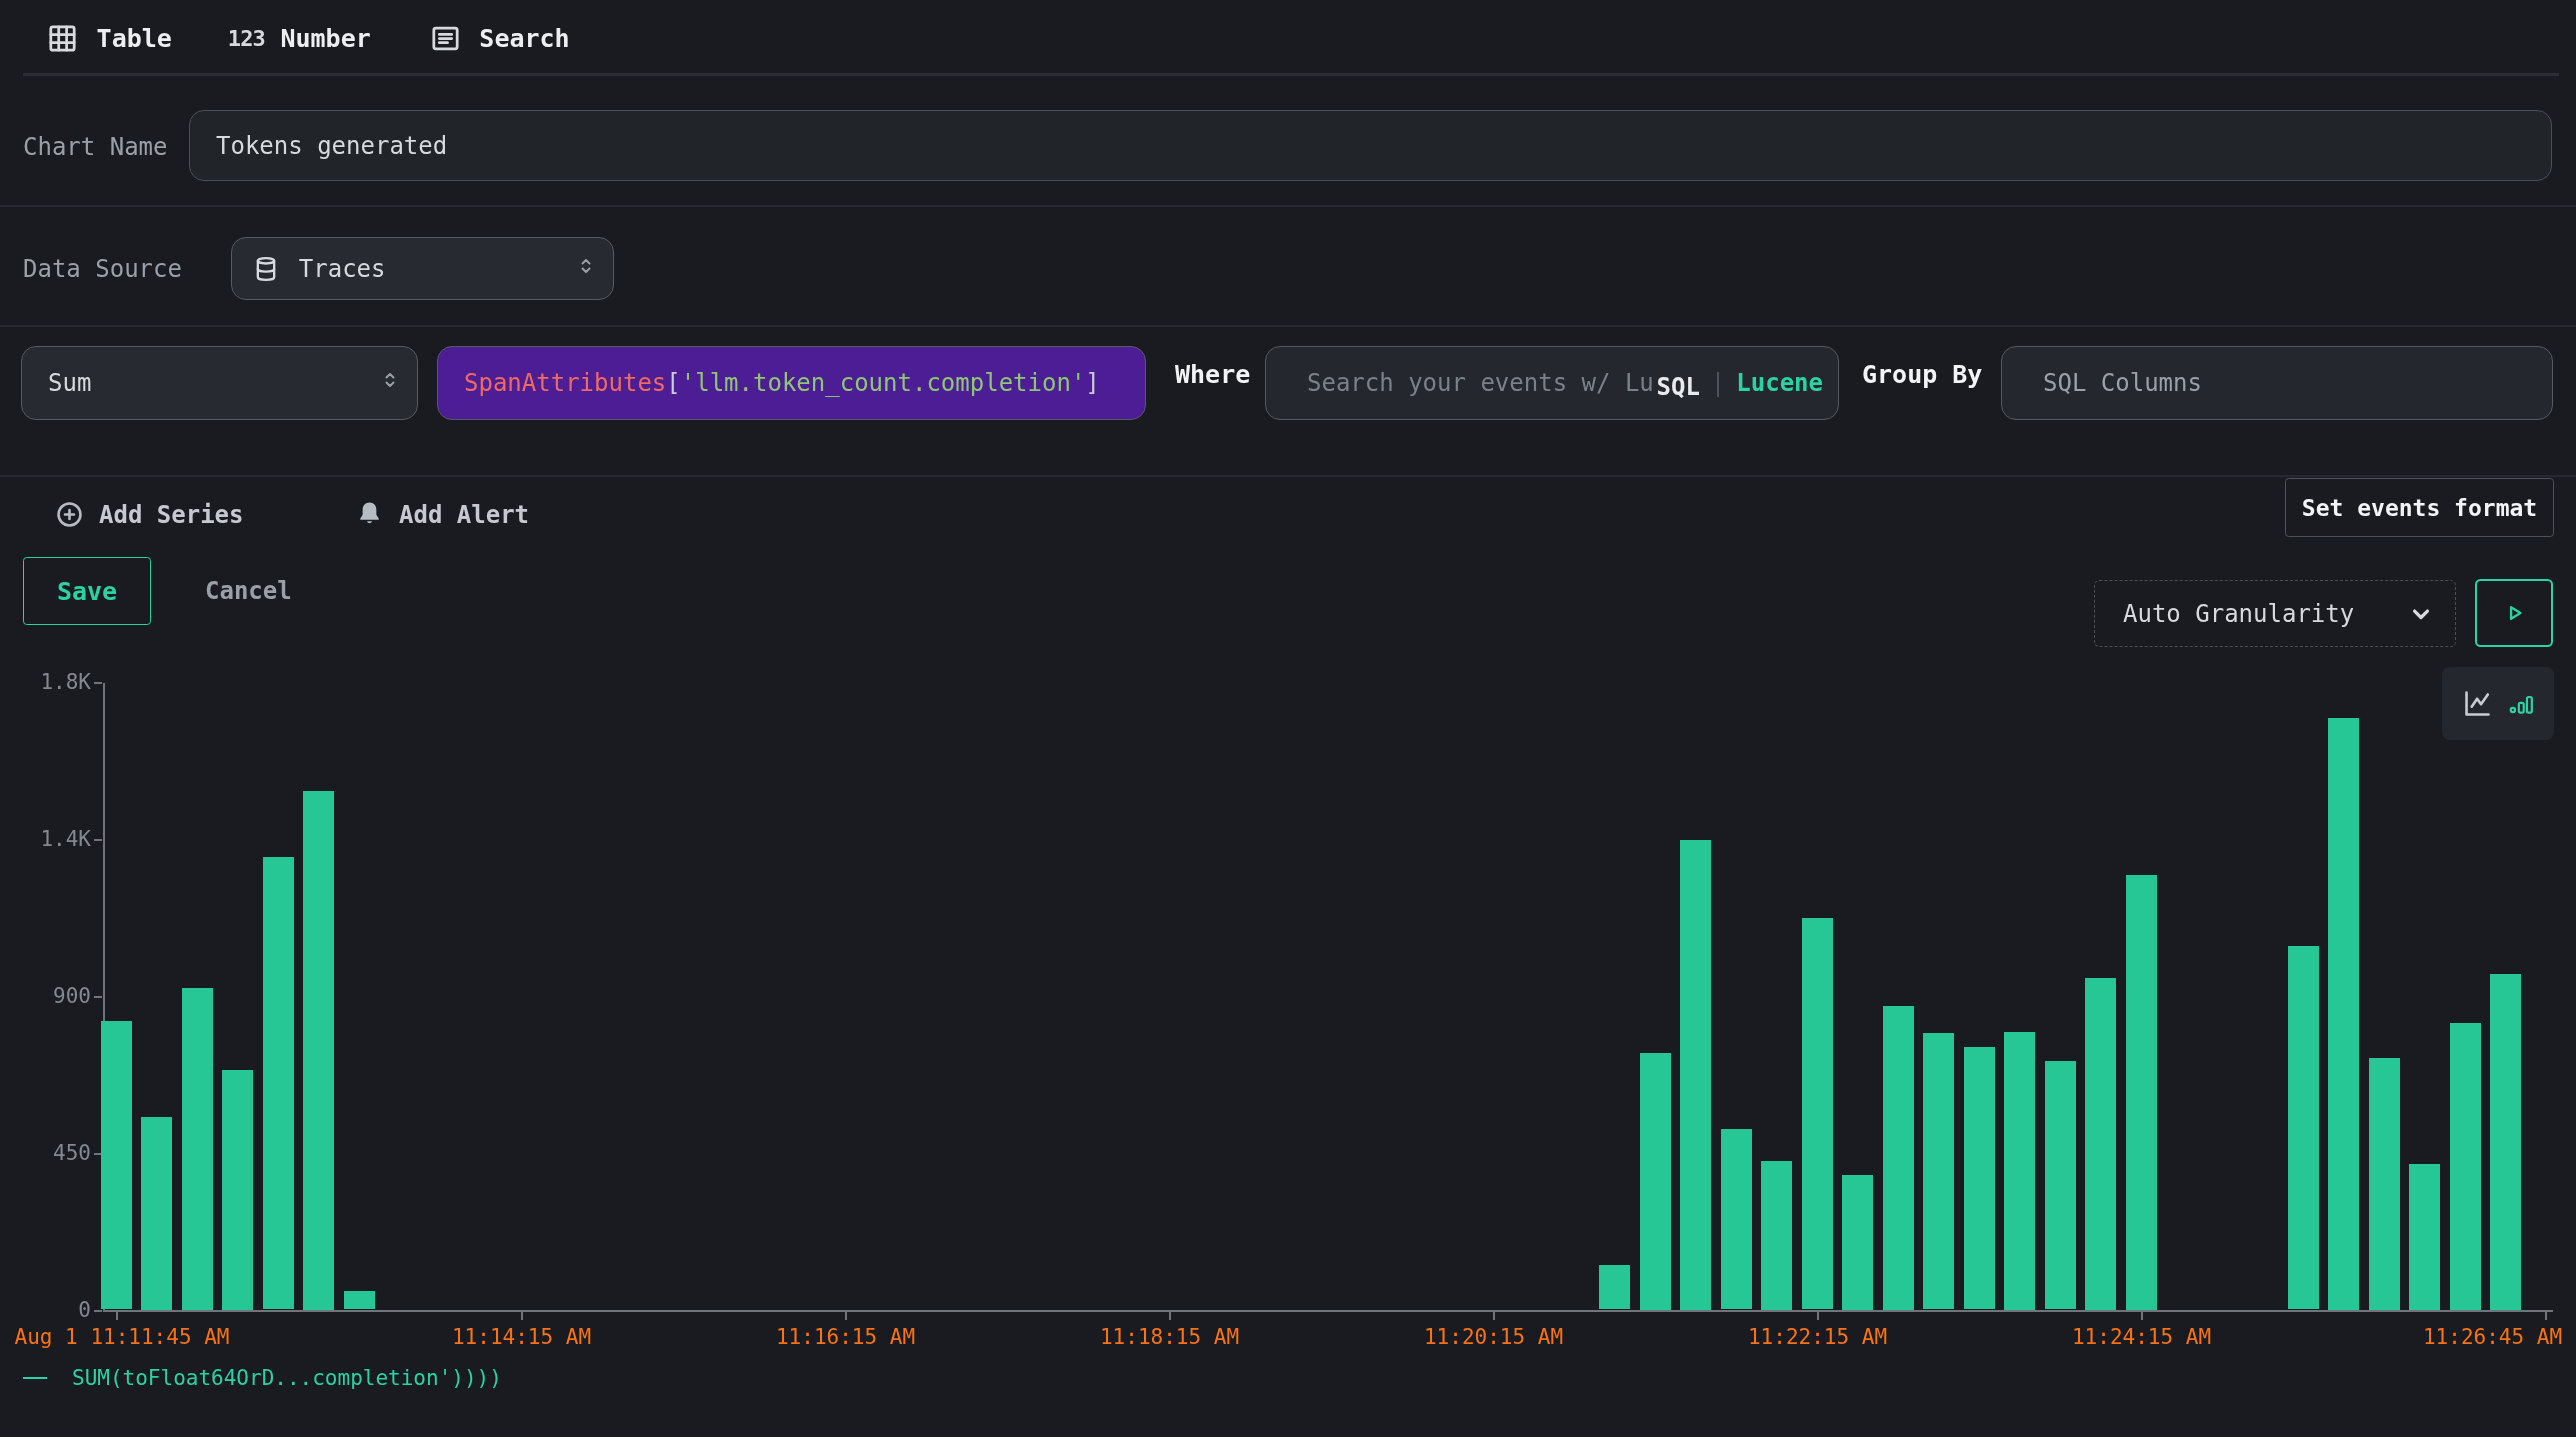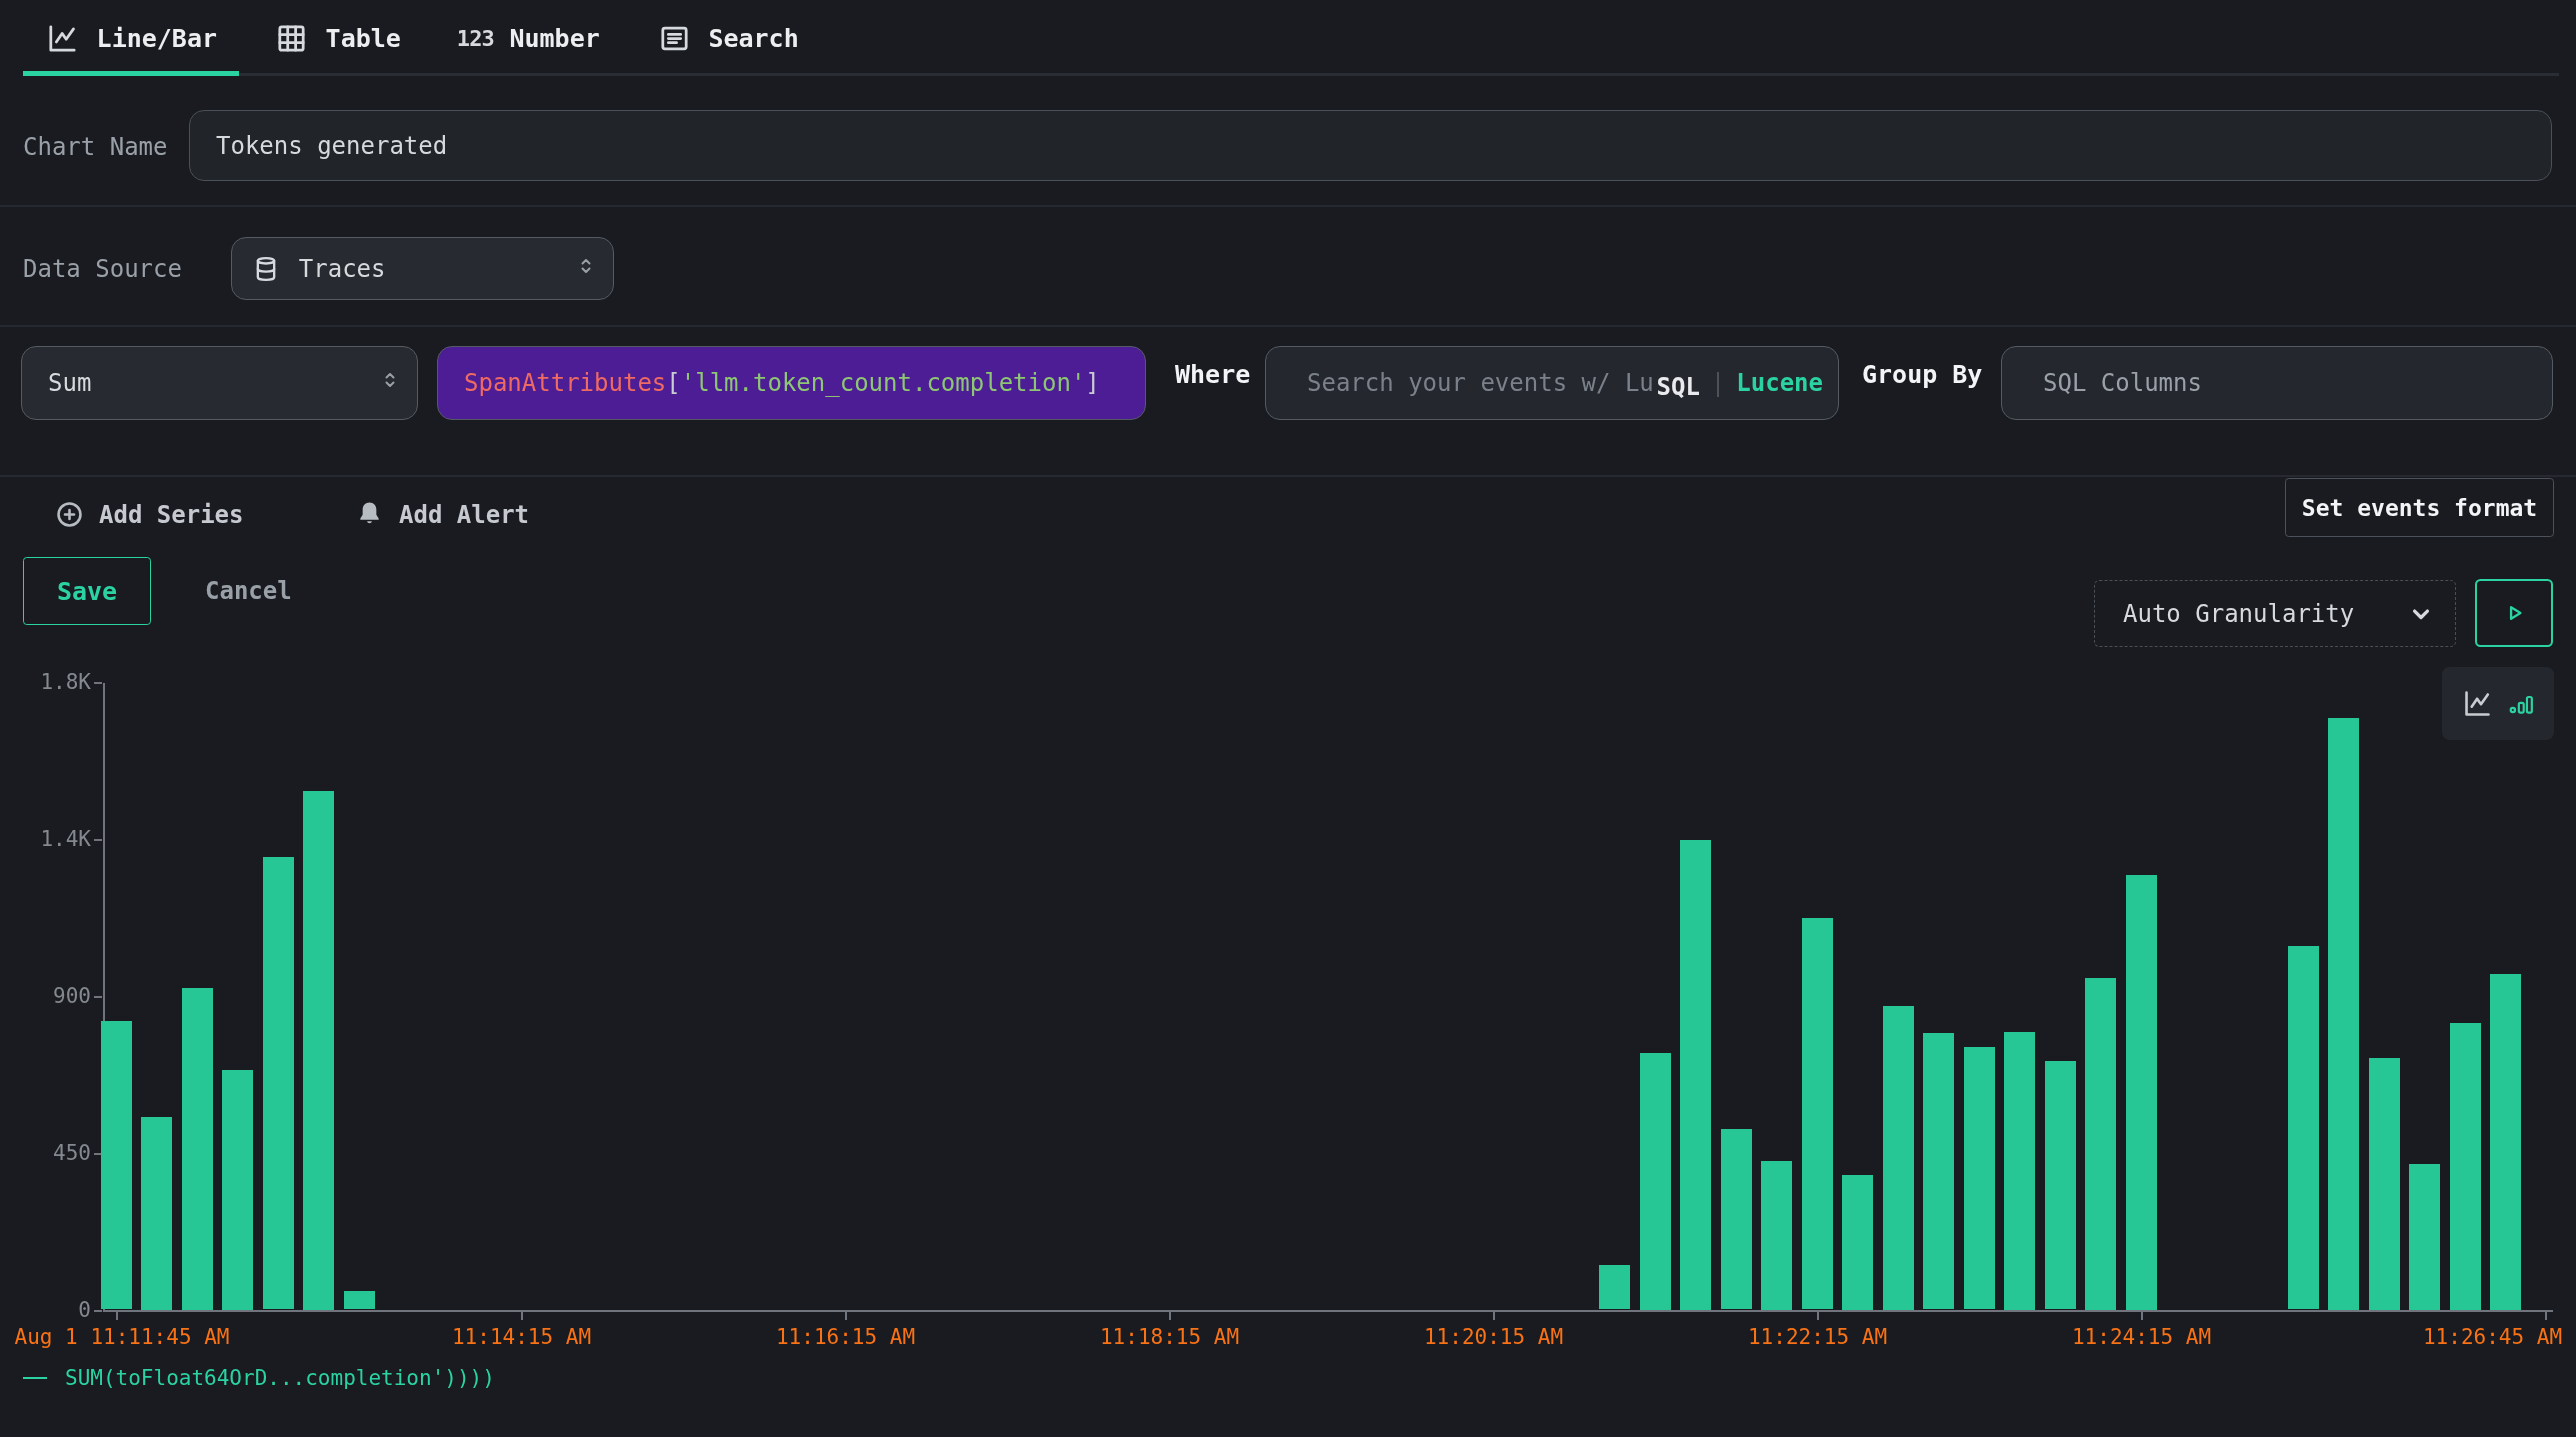--- a/index.html
+++ b/index.html
@@ -79,39 +79,30 @@
 
   
   .chart-layer { position:absolute; left:0; top:0; width:2576px; height:1437px; }
   .axis { position:absolute; background:#70757d; }
   .ytick { position:absolute; width:8.3px; height:1.8px; background:#70757d; }
   .xtick { position:absolute; width:1.8px; height:8.3px; background:#70757d; }
   .ylabel { position:absolute; font-size:21px; color:#84898f; text-align:right; width:91px; }
   .xlabel { position:absolute; font-size:21px; color:#f97316; text-align:center; white-space:nowrap; }
   .bar { position:absolute; background:#26c795; }
 
-  .legend { position:absolute; left:23px; top:1366px; display:flex; align-items:center; gap:18px; }
+  .legend { position:absolute; left:23px; top:1366px; display:flex; align-items:center; gap:25px; }
   .legend-marker { width:24px; height:2.8px; background:#2bd3a2; }
   .legend-text { font-size:21px; color:#2bd3a2; }
 </style>
 </head>
 <body>
 
 <div class="tabbar">
   <div class="tabbar-baseline"></div>
   <div class="tabs">
-      <div class="tab active">
-        <span class="ticon">
-          <svg viewBox="0 0 24 24" fill="none" stroke="currentColor" stroke-width="2" stroke-linecap="round" stroke-linejoin="round">
-            <path d="M3.5 3.5v17h17"></path>
-            <path d="M7.5 14.5l4.2-6.2 3 4.2 5.3-7.5"></path>
-          </svg>
-        </span>
-        <span>Line/Bar</span>
-      </div>
       <div class="tab">
         <span class="ticon">
           <svg viewBox="0 0 24 24" fill="none" stroke="currentColor" stroke-width="2" stroke-linecap="round" stroke-linejoin="round">
             <rect x="3.5" y="3.5" width="17" height="17" rx="1.5"></rect>
             <path d="M3.5 9.25h17M3.5 15h17M9.25 3.5v17M15 3.5v17"></path>
           </svg>
         </span>
         <span>Table</span>
       </div>
       <div class="tab">

